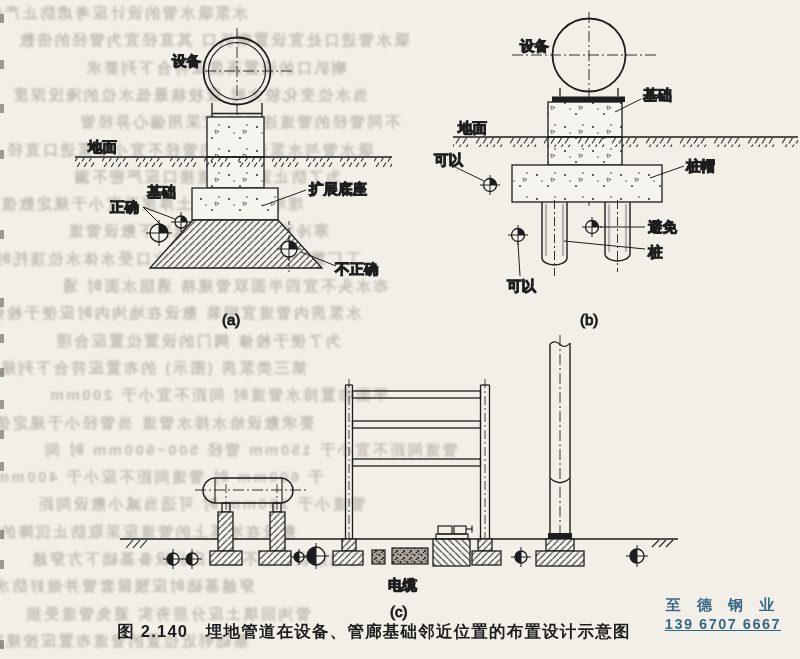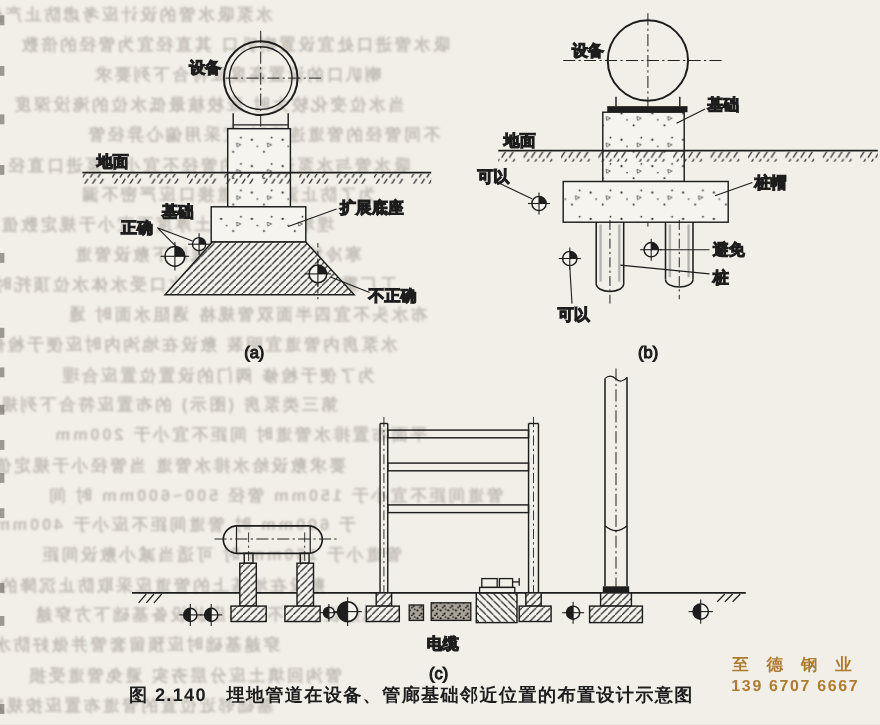--- a/index.html
+++ b/index.html
@@ -11,21 +11,21 @@
         filter:blur(1.1px);color:rgba(120,112,101,0.40);
         font-size:15px;font-weight:700;letter-spacing:2.5px;}
   .diagram-svg{position:absolute;left:0;top:0;z-index:2;}
   .lbl{font-size:14.5px;font-weight:700;fill:#1d1d1d;}
   .sub{font-size:15px;font-weight:400;fill:#1d1d1d;}
   .caption{position:absolute;left:44px;top:621px;width:660px;z-index:3;
         text-align:center;font-size:16.5px;font-weight:700;color:#1d1d1d;letter-spacing:1.2px;}
   .watermark{position:absolute;left:648px;top:596px;width:150px;z-index:4;
         text-align:center;opacity:.82;font-weight:600;line-height:1.25;}
   .wm1{font-size:15px;letter-spacing:6px;}
-  .wm2{font-size:14.5px;letter-spacing:1.5px;}
+  .wm2{font-size:14.5px;letter-spacing:1.5px;text-decoration:underline;}
   .edge-mark{position:absolute;left:0;width:4px;height:9px;background:#57524b;opacity:.55;z-index:1;}
 </style>
 </head>
 <body>
 
 <div class="page">
 
   <div class="bleed-layer">
       <div class="bleed-line" style="top: 4px; left: -50px;">水泵吸水管的设计应考虑防止产生气囊</div>
       <div class="bleed-line" style="top: 31.3px; left: 17px;">吸水管进口处宜设置喇叭口 其直径宜为管径的倍数</div>
@@ -312,21 +312,21 @@
           <line x1="637" y1="545" x2="637" y2="567" stroke-width="1"></line>
       </g>
 
       <text x="388" y="590" class="lbl">电缆</text>
       <text x="390" y="617" class="sub">(c)</text>
     </g>
   </svg>
 
   <div class="caption">图 2.140　埋地管道在设备、管廊基础邻近位置的布置设计示意图</div>
 
-  <div class="watermark" style="color: #a16207;">
+  <div class="watermark" style="color: #0c4a6e;">
     <div class="wm1">至 德 钢 业</div>
     <div class="wm2">139 6707 6667</div>
   </div>
 
 <div class="edge-mark" style="top: 14px;"></div>
     <div class="edge-mark" style="top: 60px;"></div>
     <div class="edge-mark" style="top: 104px;"></div>
     <div class="edge-mark" style="top: 150px;"></div>
     <div class="edge-mark" style="top: 230px;"></div>
     <div class="edge-mark" style="top: 298px;"></div>

